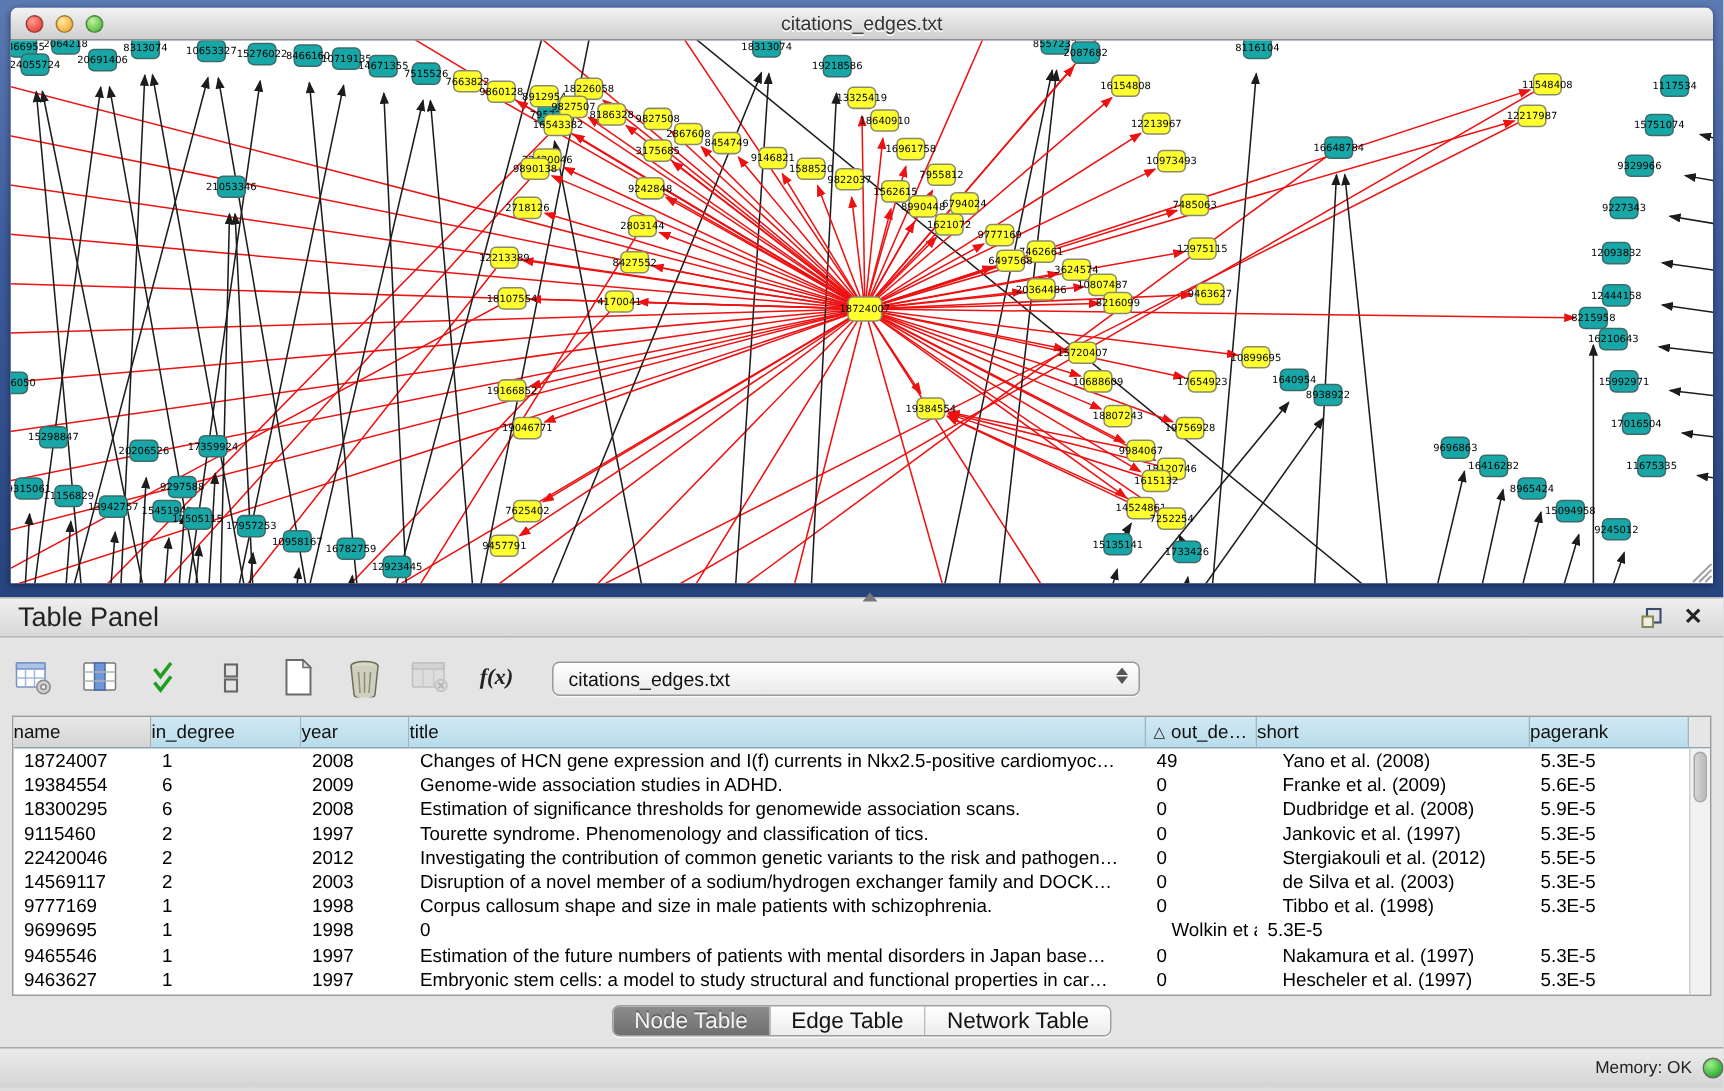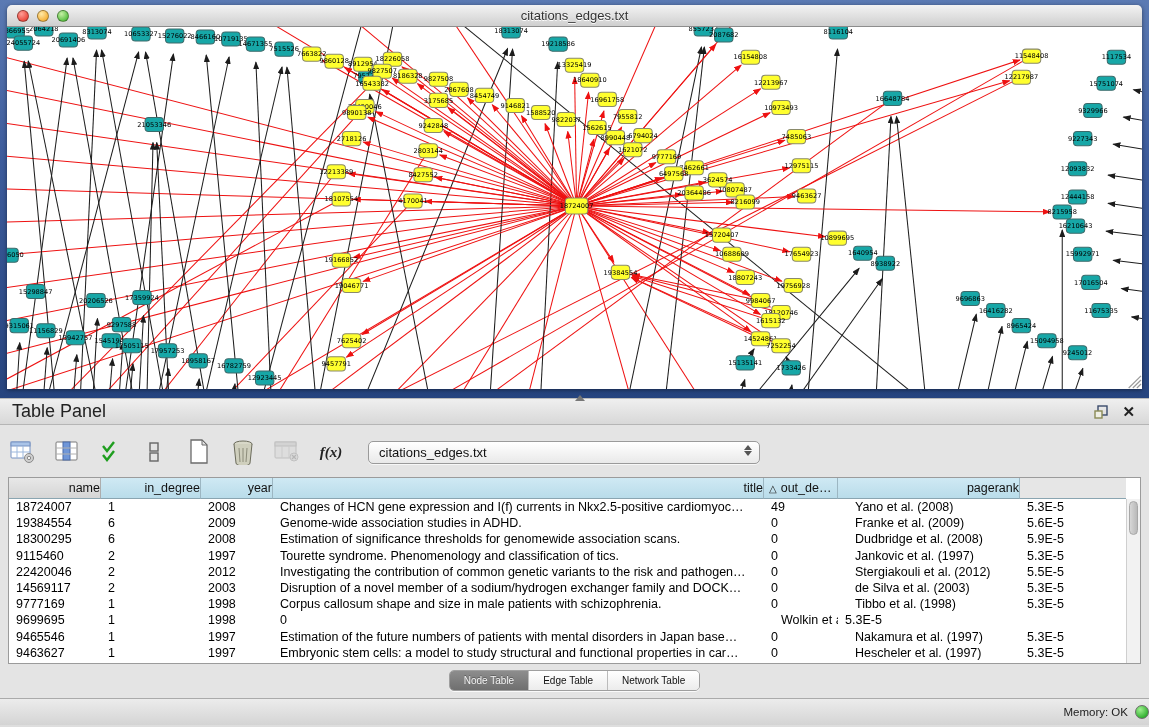--- a/index.html
+++ b/index.html
@@ -31,36 +31,36 @@
   .tbtn.disabled { opacity:.42; }
   .fx { font-family:"Liberation Serif", serif; font-style:italic; font-weight:bold; font-size:15px; color:#222; }
   .combo { margin-left:8px; width:392px; height:23px; border:1px solid #9a9a9a; border-radius:5px; background:linear-gradient(to bottom,#ffffff,#e9e9e9); display:flex; align-items:center; font-size:13px; color:#111; padding-left:10px; position:relative; box-shadow:0 1px 0 rgba(255,255,255,.7); }
   .combo .steppers { position:absolute; right:7px; top:3px; display:flex; flex-direction:column; gap:1px; }
   .combo .steppers i { width:0; height:0; border-left:4px solid transparent; border-right:4px solid transparent; }
   .combo .steppers i.up { border-bottom:5px solid #555; }
   .combo .steppers i.dn { border-top:5px solid #555; }
 
   .tablebox { margin-top:6px; flex:0 0 auto; height:187px; border:1px solid #9b9b9b; background:#fff; display:flex; flex-direction:column; overflow:hidden; }
   .thead { display:grid; grid-template-columns:92px 100px 72px 1fr 74px 182px 106px 14px; height:21px; flex:0 0 auto; font-size:12.5px; color:#111; }
-  .th { background:linear-gradient(to bottom,#cfe9f4,#b9dcea); border-right:1px solid #9cb6c2; border-bottom:1px solid #8aa5b1; display:flex; align-items:center; justify-content:flex-end; overflow:hidden; white-space:nowrap; }
+  .th { background:linear-gradient(to bottom,#cfe9f4,#b9dcea); border-right:1px solid #9cb6c2; border-bottom:1px solid #8aa5b1; display:flex; align-items:center; justify-content:flex-start; overflow:hidden; white-space:nowrap; }
   .th.gray { background:linear-gradient(to bottom,#e8e8e8,#d5d5d5); border-right:1px solid #adadad; }
   .th.left { justify-content:flex-start; padding-left:5px; }
   .th.corner { background:#e6e6e6; border-bottom:1px solid #8aa5b1; border-right:none; }
   .sortglyph { font-size:10px; margin-right:4px; color:#222; }
   .tbody { position:relative; flex:1 1 auto; display:flex; }
   .rows { flex:1 1 auto; }
   .tr { display:grid; grid-template-columns:92px 100px 72px 1fr 74px 182px 106px; height:16.2px; font-size:12.5px; color:#000; align-items:center; }
   .td { overflow:hidden; white-space:nowrap; padding-left:7px; }
   .td.short { padding-left:17px; }
   .vscroll { flex:0 0 14px; background:#f2f2f2; border-left:1px solid #cfcfcf; position:relative; }
   .vthumb { position:absolute; top:2px; left:2px; width:9px; height:34px; border-radius:5px; background:linear-gradient(to right,#d7d7d7,#b9b9b9); border:1px solid #a7a7a7; }
 
   .tabbar-wrap { flex:0 0 auto; display:flex; justify-content:center; padding:6px 0 7px 0; }
   .tabbar { display:flex; border:1px solid #9f9f9f; border-radius:5px; overflow:hidden; height:21px; box-shadow:0 1px 0 rgba(255,255,255,.8); }
-  .tabseg { font-size:10px; padding:8px 14px; display:flex; align-items:center; background:linear-gradient(to bottom,#ffffff,#ececec); color:#111; border-right:1px solid #bbb; cursor:pointer; }
+  .tabseg { font-size:15px; padding:8px 14px; display:flex; align-items:center; background:linear-gradient(to bottom,#ffffff,#ececec); color:#111; border-right:1px solid #bbb; cursor:pointer; }
   .tabseg:last-child { border-right:none; }
   .tabseg.sel { background:linear-gradient(to bottom,#8d8d8d,#6f6f6f); color:#f3f3f3; text-shadow:0 -1px 0 rgba(0,0,0,.3); }
 
   .statusbar { height:27px; background:linear-gradient(to bottom,#ececec,#d4d4d4); border-top:1px solid #aaa; display:flex; align-items:center; justify-content:flex-end; gap:7px; }
   .mem-label { font-size:11.5px; color:#222; }
   .mem-dot { width:14px; height:14px; border-radius:50%; border:1px solid #6b6b6b; background:radial-gradient(circle at 35% 30%, #9ef08e,#2fae2f 75%); cursor:pointer; }
 
   .icon-x { font-size:15px; font-weight:bold; color:#222; cursor:pointer; line-height:1; }
 </style>
 </head>
@@ -822,20 +822,23 @@
           <span>year</span>
         </div>
         <div class="th">
           <span>title</span>
         </div>
         <div class="th left">
           <span class="sortglyph">△</span>
           <span>out_de…</span>
         </div>
         <div class="th">
+          <span>short</span>
+        </div>
+        <div class="th">
           <span>pagerank</span>
         </div>
         <div class="th corner"></div>
       </div>
     <div class="tbody">
       <div class="rows" id="rows">
           <div class="tr">
             <div class="td">18724007</div>
             <div class="td">1</div>
             <div class="td">2008</div>

